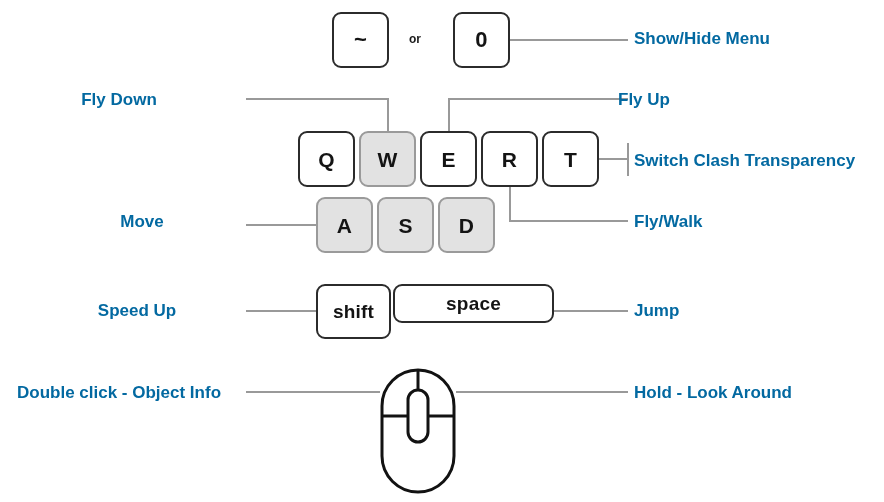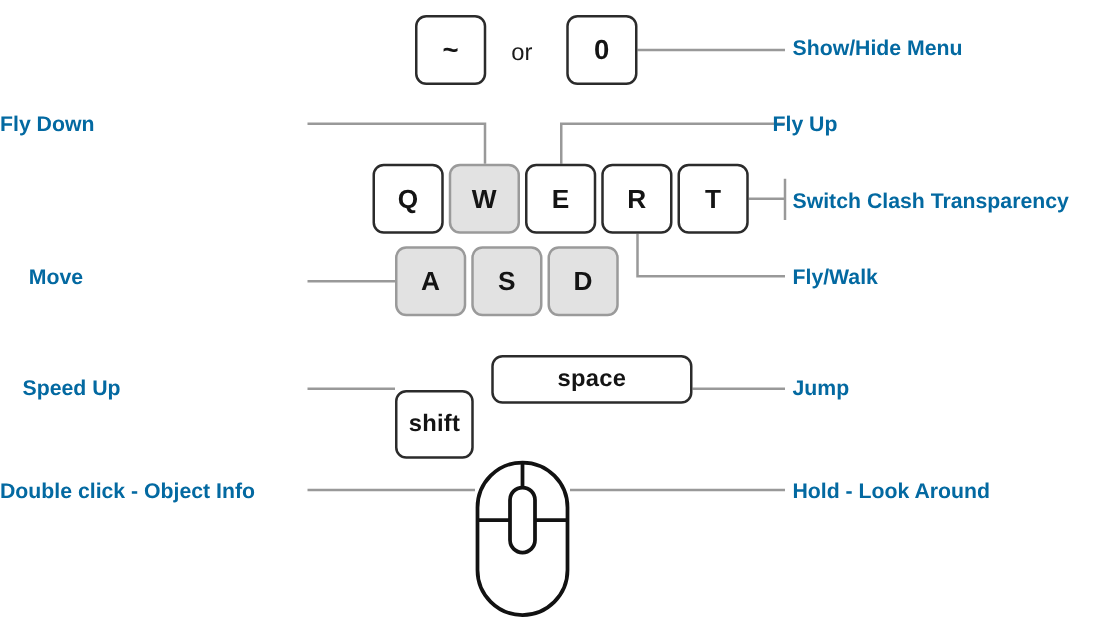--- a/index.html
+++ b/index.html
@@ -54,29 +54,29 @@
   .label {
     position: absolute;
     font-size: 17px;
     font-weight: bold;
     color: #0369a1;
     white-space: nowrap;
     line-height: 1;
     user-select: none;
   }
   .label.right-aligned {
-    text-align: left;
+    text-align: center;
   }
   .label.left-aligned {
     text-align: left;
   }
   .or-text {
     position: absolute;
-    font-size: 19px;
-    font-weight: normal;
+    font-size: 12px;
+    font-weight: bold;
     color: #1b1b1b;
     line-height: 1;
     user-select: none;
   }
 
   
   #mouse-graphic {
     position: absolute;
   }
 </style>
@@ -148,21 +148,21 @@
       </div>
       <div class="key shaded" style="left: 316px; top: 197px; width: 57px; height: 56px; font-size: 21px;">
         <span class="glyph">A</span>
       </div>
       <div class="key shaded" style="left: 377px; top: 197px; width: 57px; height: 56px; font-size: 21px;">
         <span class="glyph">S</span>
       </div>
       <div class="key shaded" style="left: 438px; top: 197px; width: 57px; height: 56px; font-size: 21px;">
         <span class="glyph">D</span>
       </div>
-      <div class="key light" style="left: 316px; top: 284px; width: 63px; height: 55px; font-size: 19px; margin-top: 28px;">
+      <div class="key light" style="left: 316px; top: 284px; width: 75px; height: 55px; font-size: 19px;">
         <span class="glyph">shift</span>
       </div>
       <div class="key light" style="left: 393px; top: 284px; width: 161px; height: 39px; font-size: 19px;">
         <span class="glyph">space</span>
       </div>
     </div>
   <div id="labels-layer">
       <div class="label left-aligned" style="left: 634px; top: 30px; width: 250px;">Show/Hide Menu</div>
       <div class="label right-aligned" style="left: 0px; top: 91px; width: 238px; padding-right: 8px;">Fly Down</div>
       <div class="label left-aligned" style="left: 618px; top: 91px; width: 250px;">Fly Up</div>

